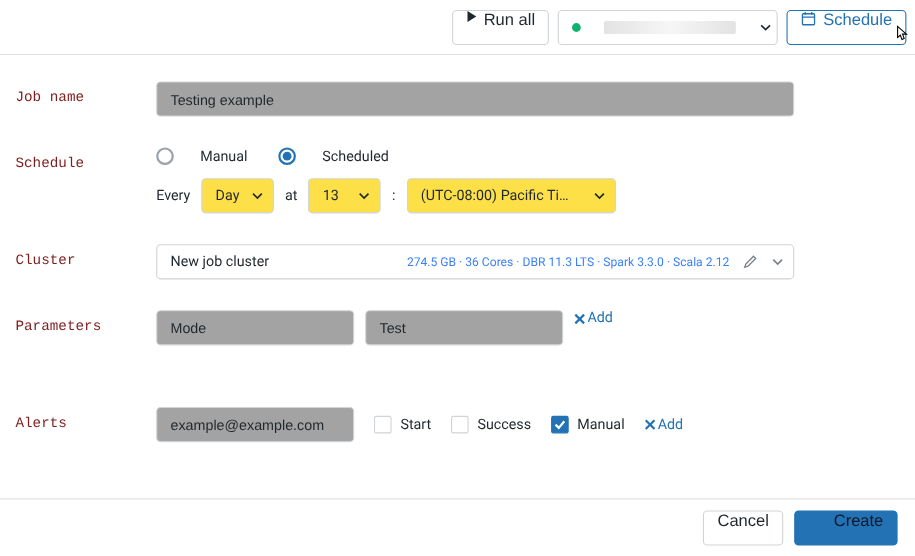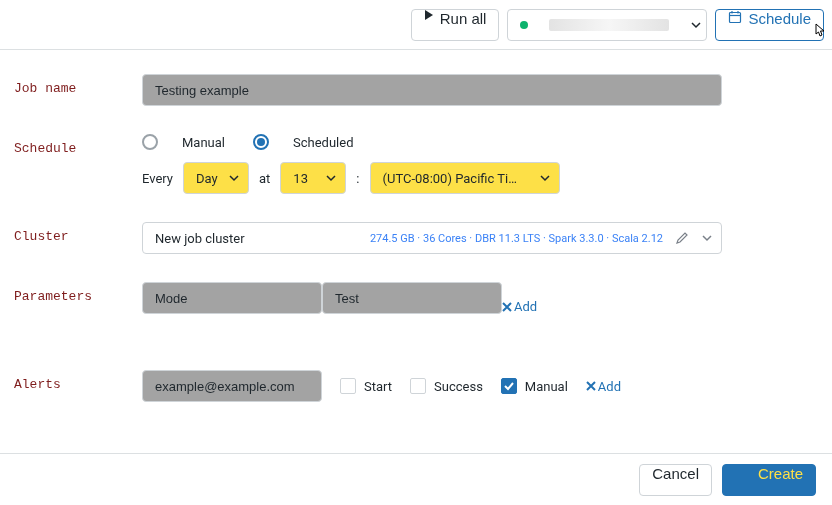--- a/index.html
+++ b/index.html
@@ -1,21 +1,21 @@
 <!DOCTYPE html>
 <html><head>
 <meta charset="utf-8">
 <style>
   * { box-sizing: border-box; margin: 0; padding: 0; }
   html, body { width: 832px; height: 505px; font-family: -apple-system, BlinkMacSystemFont, "Segoe UI", Roboto, Arial, sans-serif; font-size: 13px; color: #1f272d; background: #fff; overflow: hidden; }
   .root { width: 832px; height: 505px; display: flex; flex-direction: column; }
   .topbar { height: 50px; border-bottom: 1px solid #dce0e2; display: flex; align-items: center; justify-content: flex-end; padding: 0 8px; gap: 8px; }
   .btn { height: 32px; border: 1px solid #cfd4d8; border-radius: 4px; background: #fff; display: inline-flex; align-items: flex-start; padding: 0 12px; gap: 6px; cursor: pointer; font-size: 15px; color: #1f272d; }
   .btn.selected { border-color: #2272b4; color: #2272b4; }
-  .btn.primary { background: #2272b4; color: #fde047; border-color: #2272b4; padding-left: 35px; }
+  .btn.primary { background: #2272b4; color: #0f172a; border-color: #2272b4; padding-left: 35px; }
   .cluster-preview-btn { height: 32px; border: 1px solid #cfd4d8; border-radius: 4px; background: #fff; display: inline-flex; align-items: center; padding: 0 4px 0 12px; gap: 8px; cursor: pointer; font-size: 13px; min-width: 200px; justify-content: space-between; }
   .status-dot { width: 8px; height: 8px; border-radius: 50%; background: #0db36d; flex: 0 0 auto; }
   .redacted { display: inline-block; height: 12px; width: 120px; border-radius: 2px; background: linear-gradient(90deg, #e3e3e3, #f6f6f6, #e3e3e3); }
   .chev { width: 12px; height: 12px; flex: 0 0 auto; }
   .play-icon svg, .cal-icon svg, .pencil-icon svg, .x-icon svg, .chev svg, .cursor-icon svg { display: block; }
   .cursor-overlay { position: absolute; top: 22px; right: 4px; pointer-events: none; }
   .body-scroll { flex: 1 1 auto; overflow-y: auto; position: relative; }
   .body-scroll::-webkit-scrollbar { width: 12px; }
   .body-scroll::-webkit-scrollbar-thumb { background: #7a8089; border-radius: 6px; border: 3px solid #fff; }
   .form { padding: 24px 24px 40px 14px; }
@@ -31,21 +31,21 @@
   .radio.checked .circle::after { content: ""; position: absolute; top: 2px; left: 2px; width: 8px; height: 8px; border-radius: 50%; background: #2272b4; }
   .every-row { display: flex; align-items: center; gap: 10px; }
   .every-row .plain-text { font-size: 13px; }
   .select { height: 32px; border: 1px solid #cfd4d8; border-radius: 4px; padding: 0 8px 0 12px; display: inline-flex; align-items: center; gap: 8px; background: #fde047; cursor: pointer; font-size: 13px; }
   .select .sval { min-width: 24px; }
   .select.wide .sval { min-width: 148px; display: inline-block; white-space: nowrap; overflow: hidden; text-overflow: ellipsis; }
   .cluster-box { height: 32px; border: 1px solid #cfd4d8; border-radius: 4px; padding: 0 8px 0 12px; display: flex; align-items: center; gap: 12px; max-width: 580px; background: #fff; justify-content: space-between; }
   .cluster-box .left-part { flex: 0 0 auto; }
   .cluster-box .right-part { flex: 1 1 auto; display: flex; align-items: center; justify-content: flex-end; gap: 12px; color: #7a8089; }
   .cluster-specs { font-size: 11px; color: #3b82f6; white-space: nowrap; overflow: hidden; text-overflow: ellipsis; }
-  .param-row { display: flex; align-items: flex-end; }
+  .param-row { display: flex; align-items: flex-start; gap: 10px; }
   .param-input { width: 180px; }
   .add-link { color: #2272b4; cursor: pointer; display: inline-flex; align-items: center; gap: 2px; font-size: 13px; }
   .alerts-row { display: flex; align-items: center; gap: 18px; flex-wrap: wrap; }
   .email-input { width: 180px; }
   .chk { display: inline-flex; align-items: center; gap: 8px; cursor: pointer; }
   .chk .box { width: 16px; height: 16px; border: 1px solid #cfd4d8; border-radius: 2px; background: #fff; display: inline-flex; align-items: center; justify-content: center; }
   .chk.checked .box { background: #2272b4; border-color: #2272b4; }
   .chk.checked .box svg { display: block; }
   .chk .box svg { display: none; width: 10px; height: 10px; }
   .footer { height: 54px; border-top: 1px solid #dce0e2; display: flex; align-items: center; justify-content: flex-end; padding: 0 16px; gap: 10px; }

